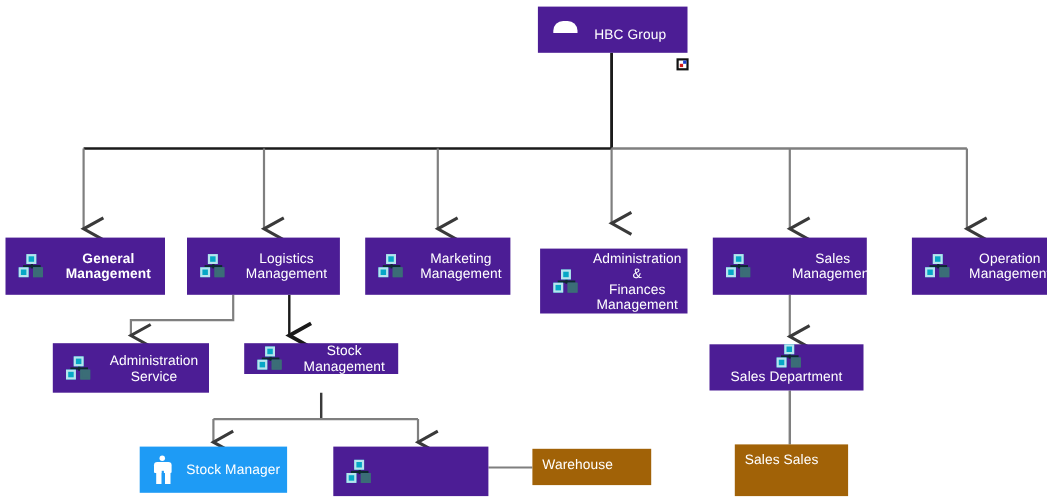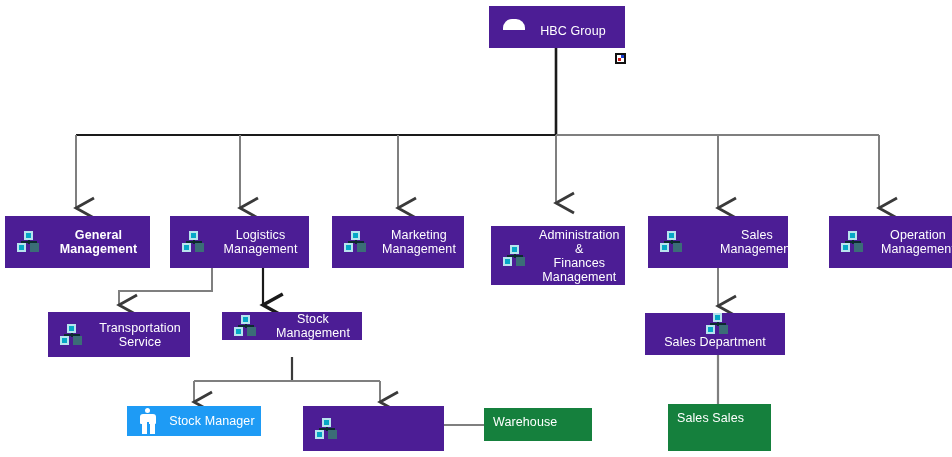--- a/index.html
+++ b/index.html
@@ -30,21 +30,21 @@
     box-sizing: border-box;
     display: flex;
     align-items: center;
     color: #ffffff;
     font-size: 12.5px;
     line-height: 14px;
     letter-spacing: 0.1px;
   }
   .node.teal   { background: #4c1d95; }
   .node.blue   { background: #1e9bf5; }
-  .node.salmon { background: #15803d; }
+  .node.salmon { background: #a16207; }
 
   .node .label {
     flex: 1 1 auto;
     text-align: center;
     padding: 0 6px;
     white-space: pre-line;
   }
   .node.label-left .label {
     text-align: left;
     align-self: flex-start;
@@ -263,21 +263,21 @@
   <div class="node teal" style="left:48px; top:312px; width:142px; height:45px;">
     <span class="icon-slot">
       <span class="ico-hier">
           <i class="bar"></i>
           <i class="stem"></i>
           <i class="sq top"></i>
           <i class="sq bl"></i>
           <i class="sq br"></i>
         </span>
     </span>
-    <span class="label">Transportation
+    <span class="label">Administration
 Service</span>
   </div>
 
   <div class="node teal" style="left:222px; top:312px; width:140px; height:28px;">
     <span class="icon-slot">
       <span class="ico-hier">
           <i class="bar"></i>
           <i class="stem"></i>
           <i class="sq top"></i>
           <i class="sq bl"></i>
@@ -293,21 +293,21 @@
           <i class="bar"></i>
           <i class="stem"></i>
           <i class="sq top"></i>
           <i class="sq bl"></i>
           <i class="sq br"></i>
         </span>
     </span>
     <span class="label">Sales Department</span>
   </div>
 
-  <div class="node blue" style="left:127px; top:406px; width:134px; height:30px;">
+  <div class="node blue" style="left:127px; top:406px; width:134px; height:42px;">
     <span class="icon-slot" style="width:30px;">
       <span class="ico-person">
         <span class="head"></span>
           <span class="body"></span>
         <span class="legL"></span>
           <span class="legR"></span>
           <span class="gap"></span>
       </span>
     </span>
     <span class="label">Stock Manager</span>

